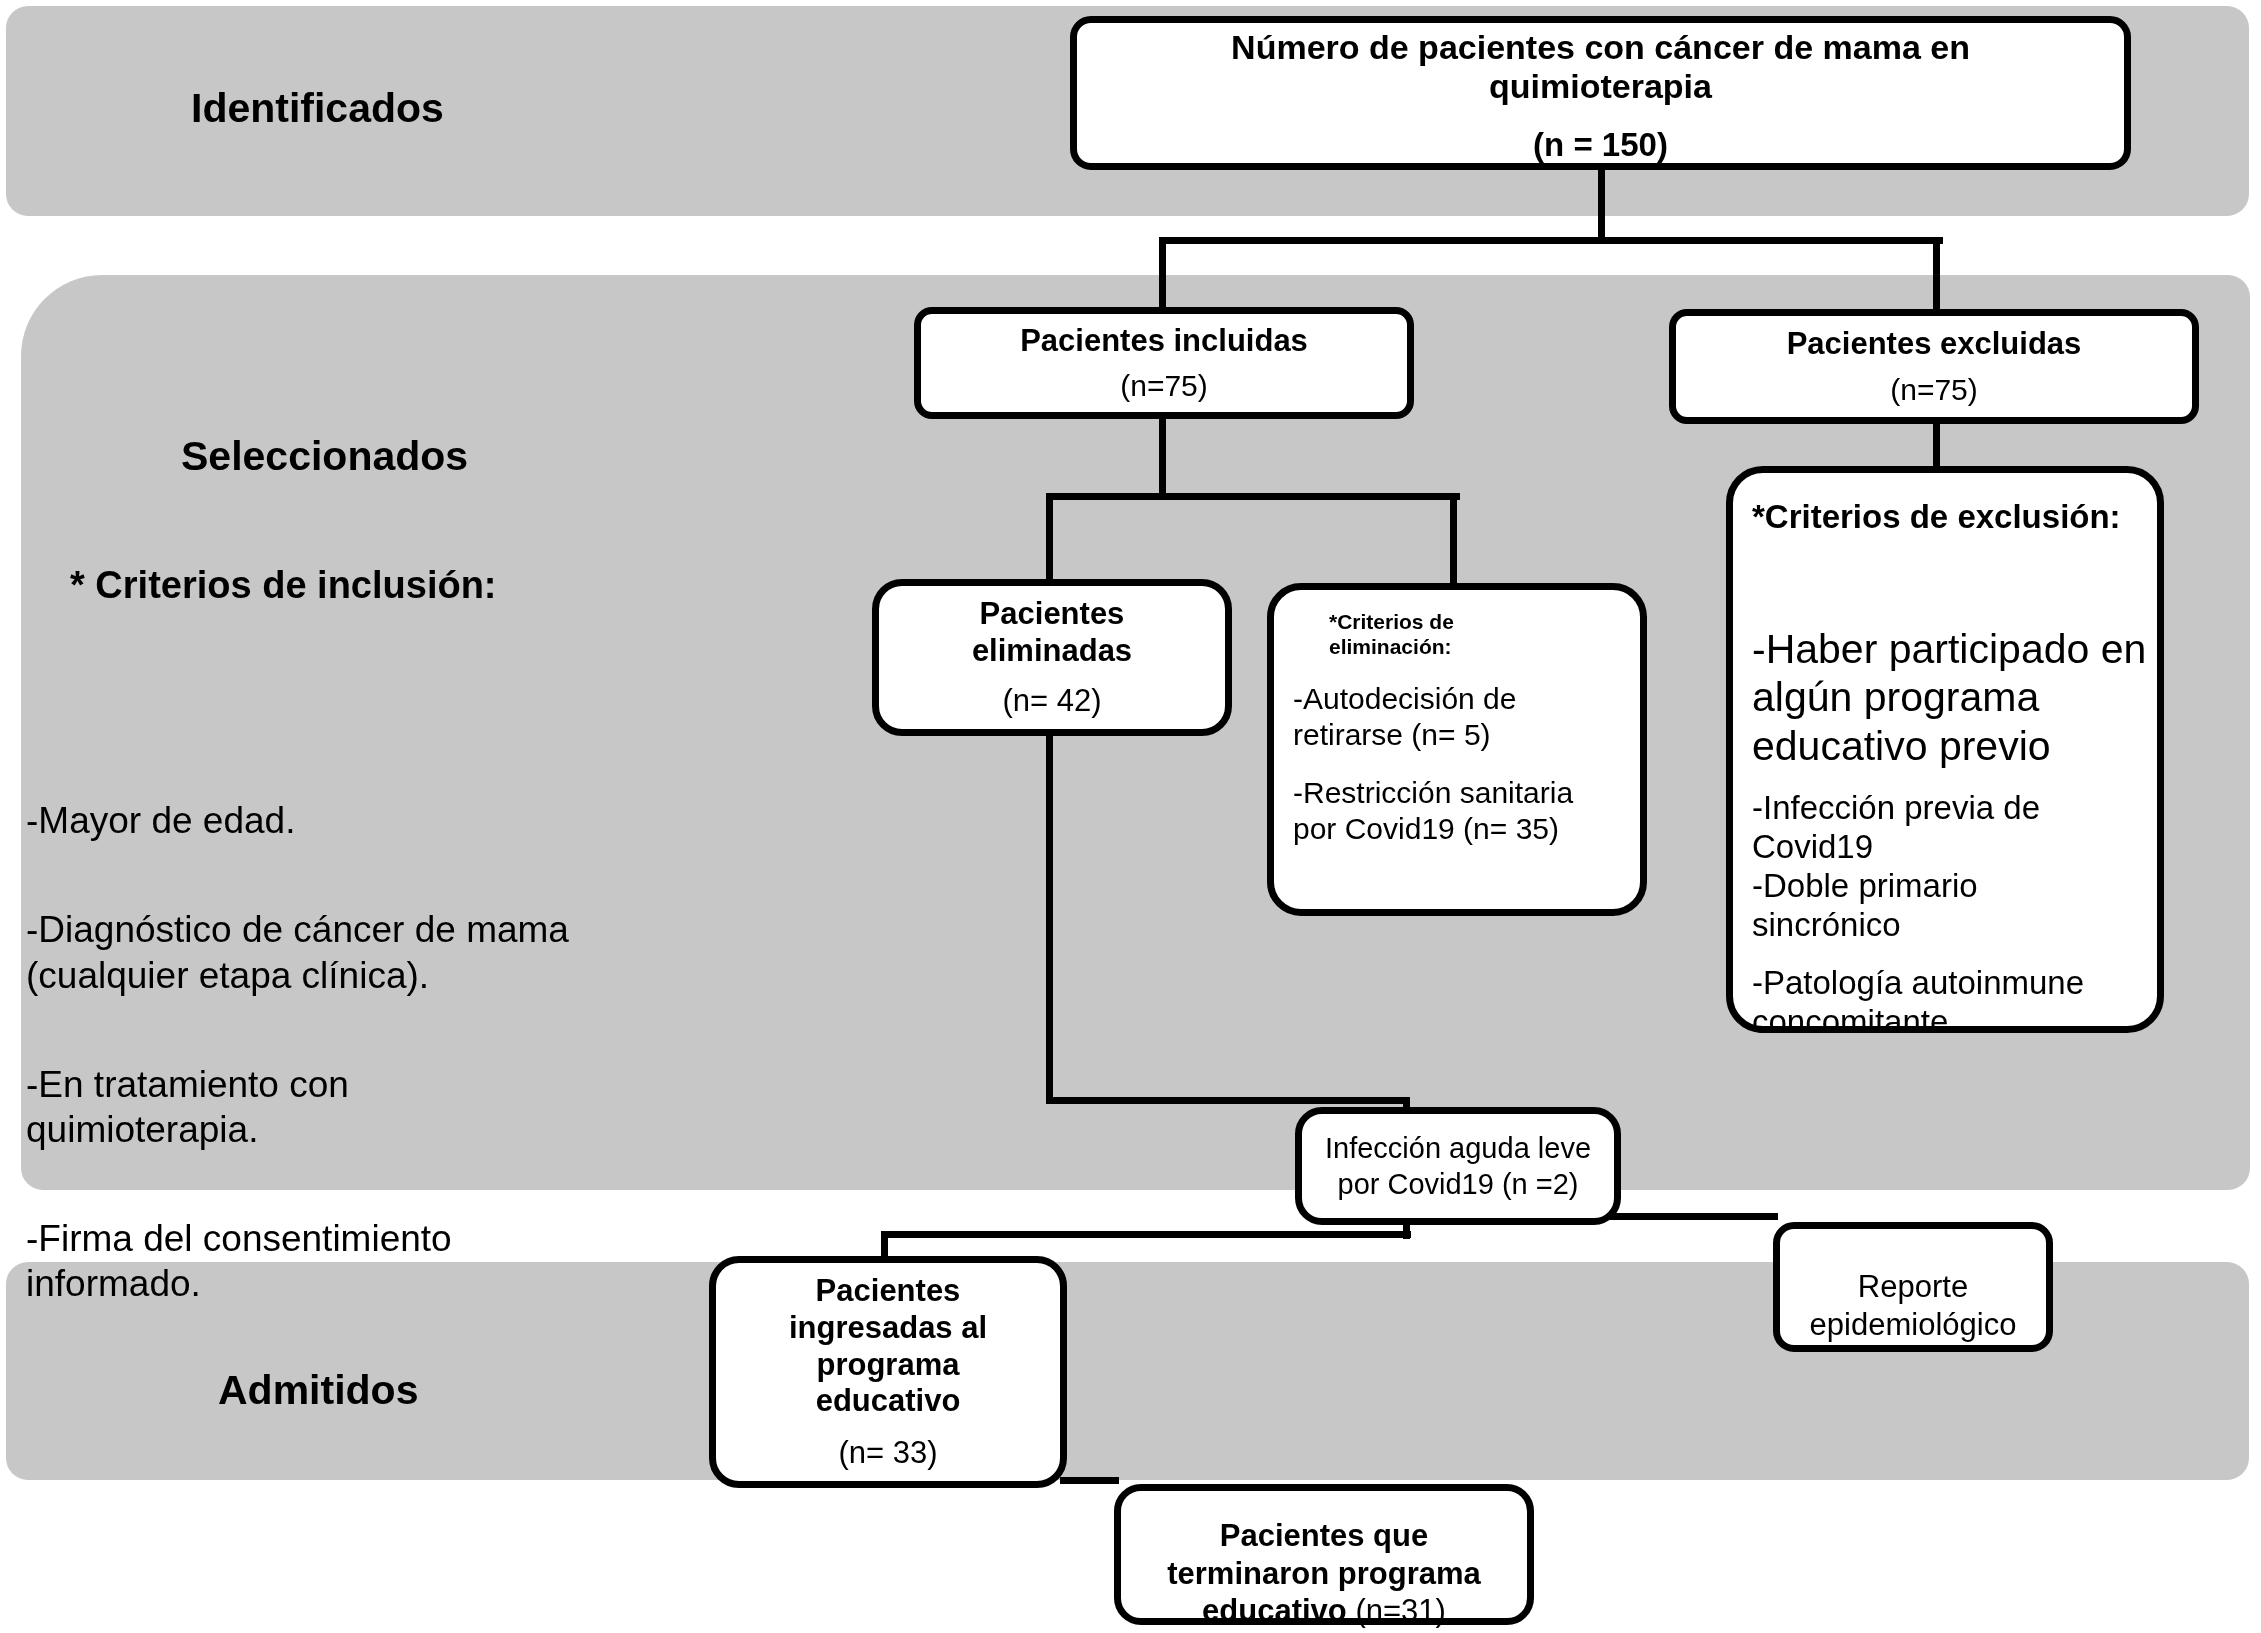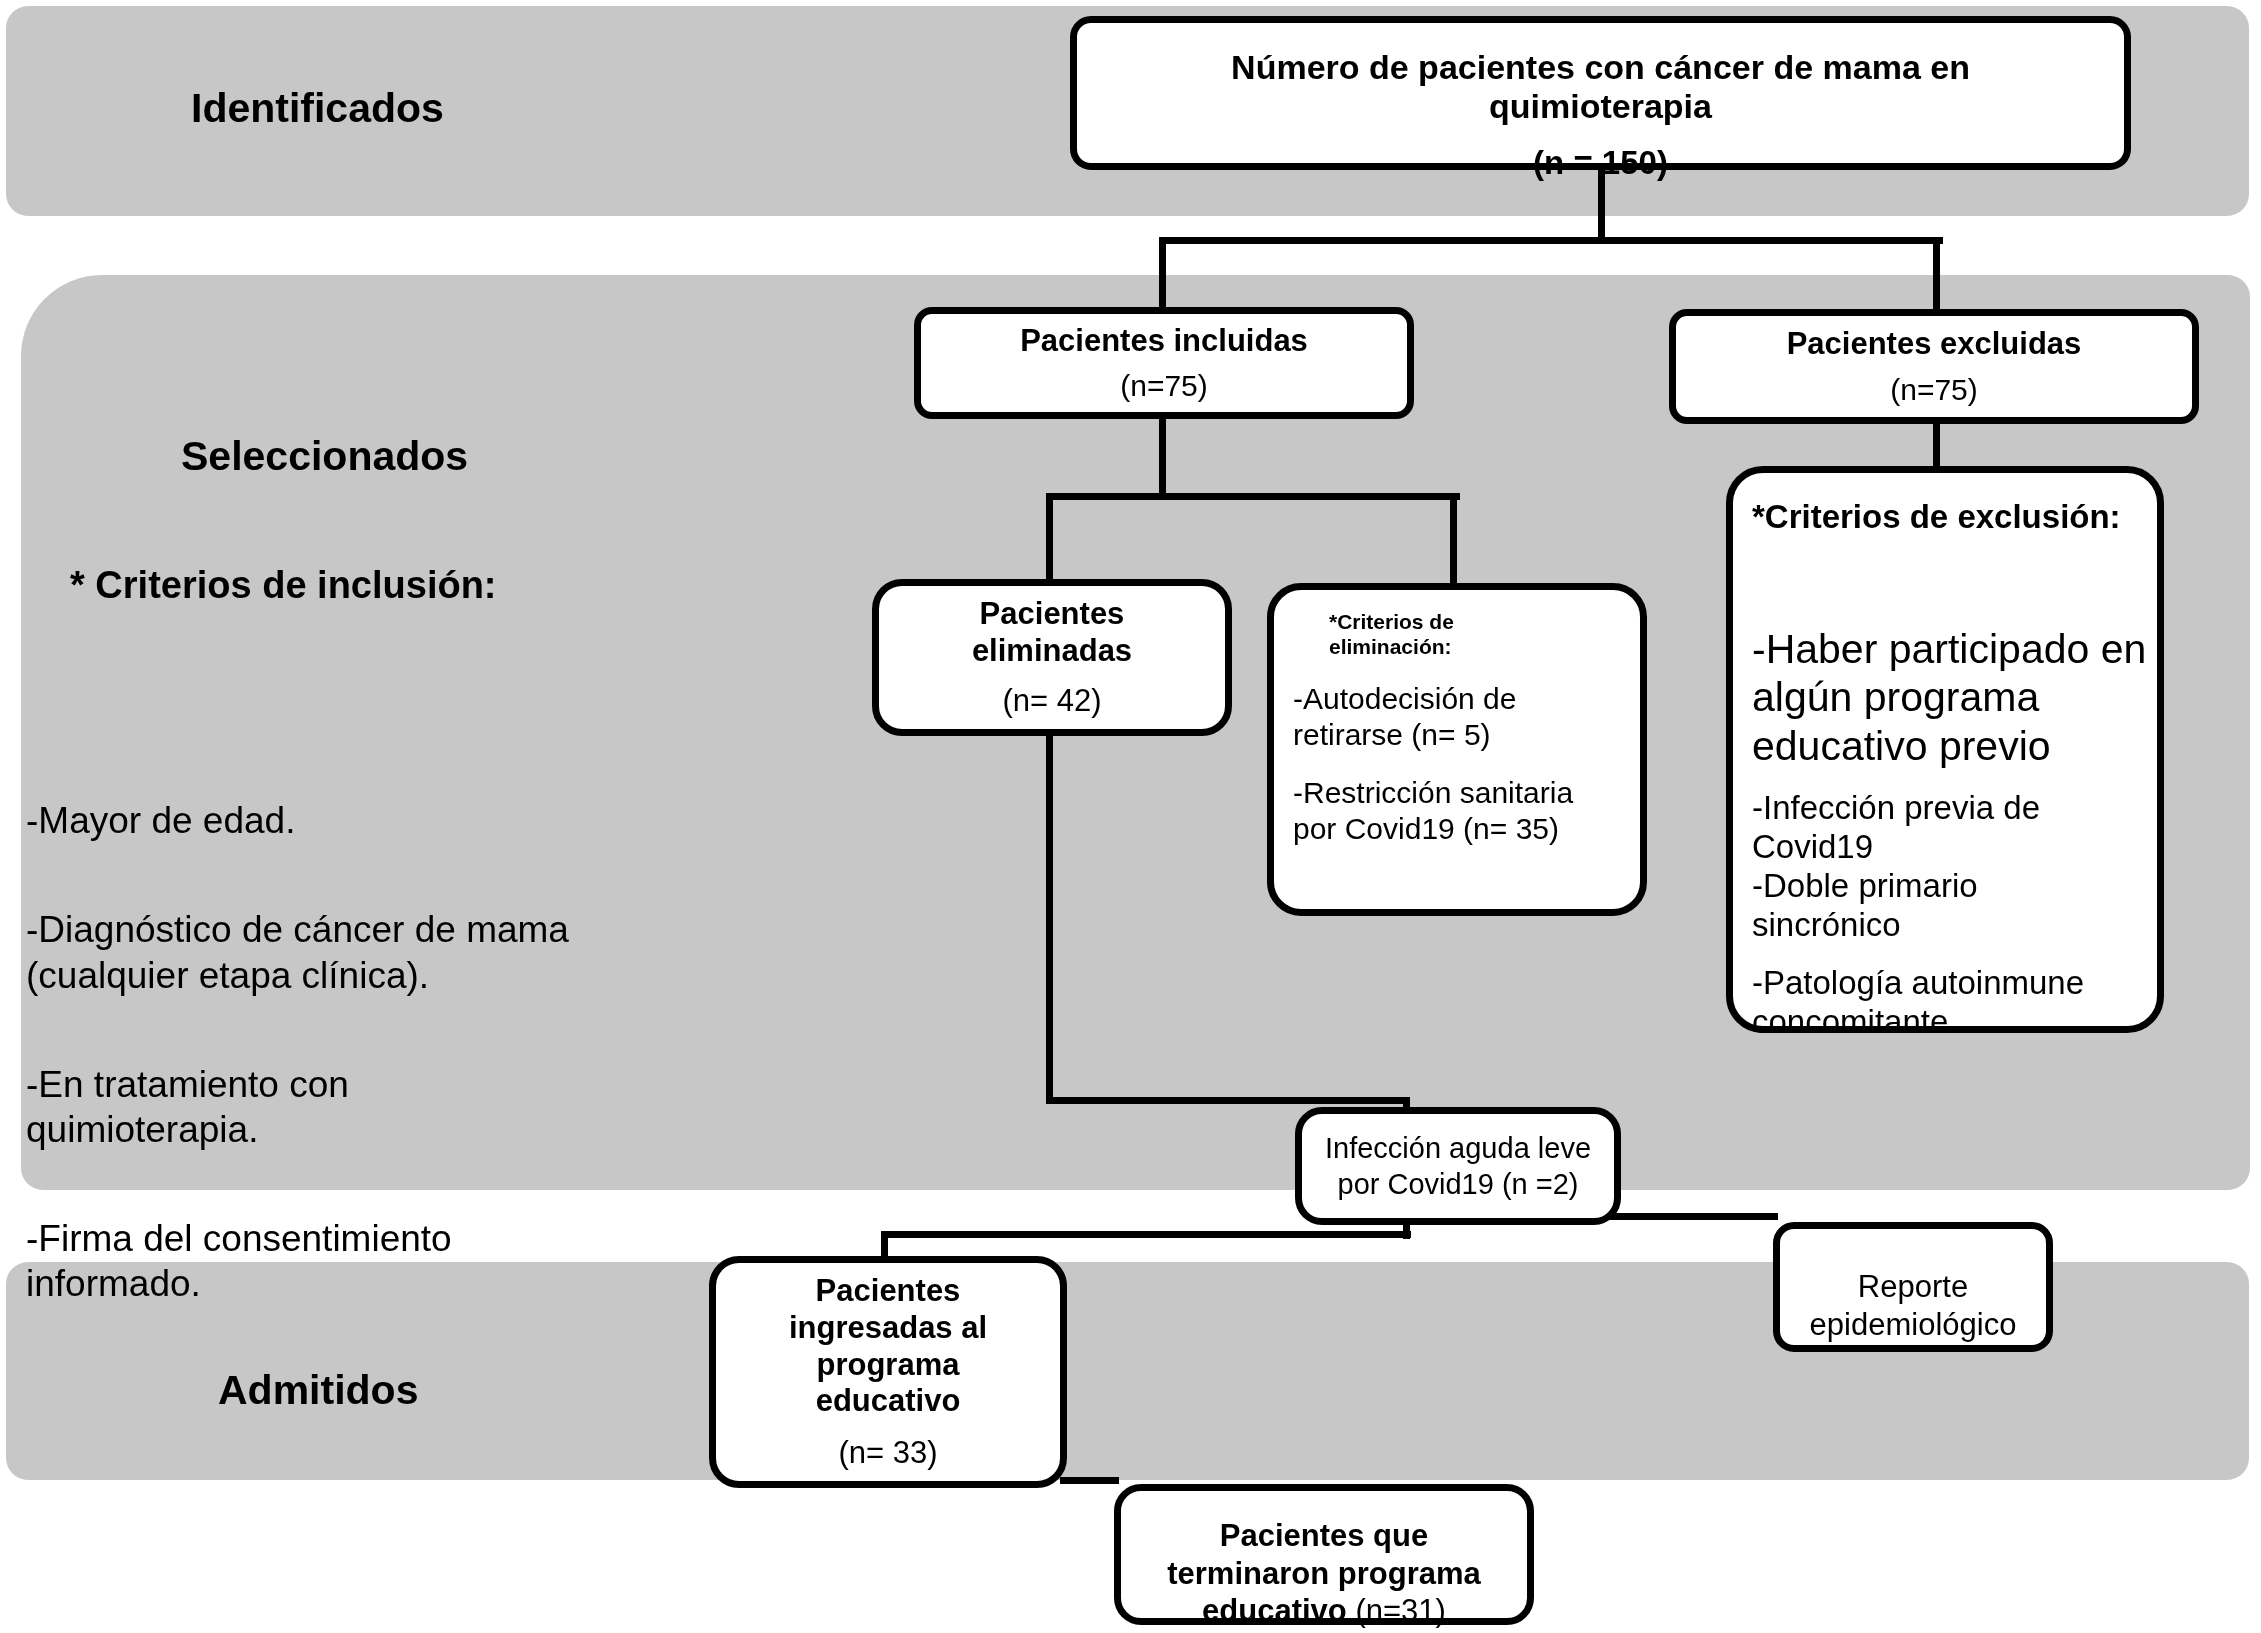--- a/index.html
+++ b/index.html
@@ -91,24 +91,24 @@
   <div class="conn" style="left:1450px;top:493px;width:7.4px;height:96px;"></div>
   <div class="conn" style="left:1046px;top:734px;width:7.4px;height:370px;"></div>
   <div class="conn" style="left:1046px;top:1097px;width:364px;height:7.4px;"></div>
   <div class="conn" style="left:1403px;top:1097px;width:7.4px;height:16.3px;"></div>
   <div class="conn" style="left:1403px;top:1221px;width:7.4px;height:18px;"></div>
   <div class="conn" style="left:881px;top:1231px;width:530px;height:7.4px;"></div>
   <div class="conn" style="left:881px;top:1231px;width:7.4px;height:31px;"></div>
   <div class="conn" style="left:1606px;top:1213px;width:172px;height:7.4px;"></div>
   <div class="conn" style="left:1060px;top:1477px;width:59px;height:7.4px;"></div>
 
-  <div class="fbox" style="left:1070px;top:16.3px;width:1061px;height:154px;border-radius:21px;padding-top:25px;">
+  <div class="fbox" style="left:1070px;top:16.3px;width:1061px;height:154px;border-radius:21px;padding-top:5px;gap:20px;">
     <div class="b" style="font-size:34px;line-height:1.15;">Número de pacientes con cáncer de mama en
 quimioterapia</div>
-    <div class="b" style="font-size:33px;margin-top:18px;">(n = 150)</div>
+    <div class="b" style="font-size:33px;">(n = 150)</div>
   </div>
 
   <div class="fbox center" style="left:914px;top:307px;width:500px;height:112px;border-radius:18px;">
     <div class="b" style="font-size:31px;">Pacientes incluidas</div>
     <div style="font-size:30px;margin-top:10.4px;">(n=75)</div>
   </div>
 
   <div class="fbox center" style="left:1669px;top:309px;width:530px;height:115px;border-radius:18px;">
     <div class="b" style="font-size:31px;">Pacientes excluidas</div>
     <div style="font-size:30px;margin-top:10.4px;">(n=75)</div>

